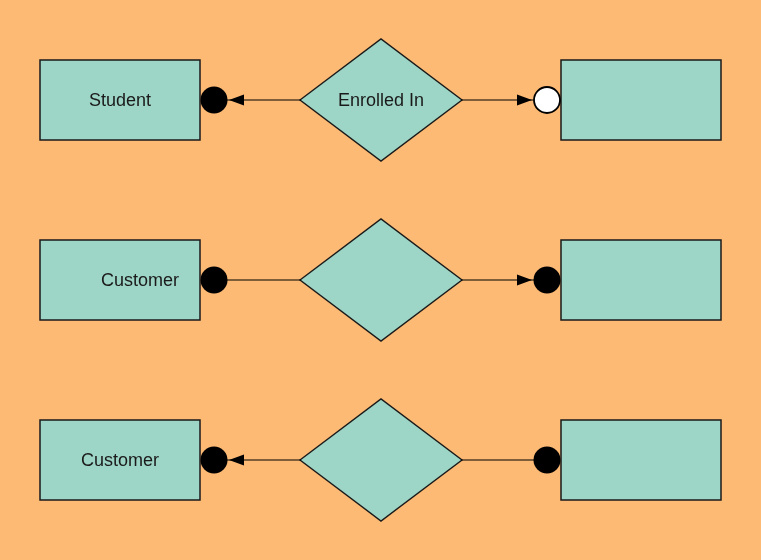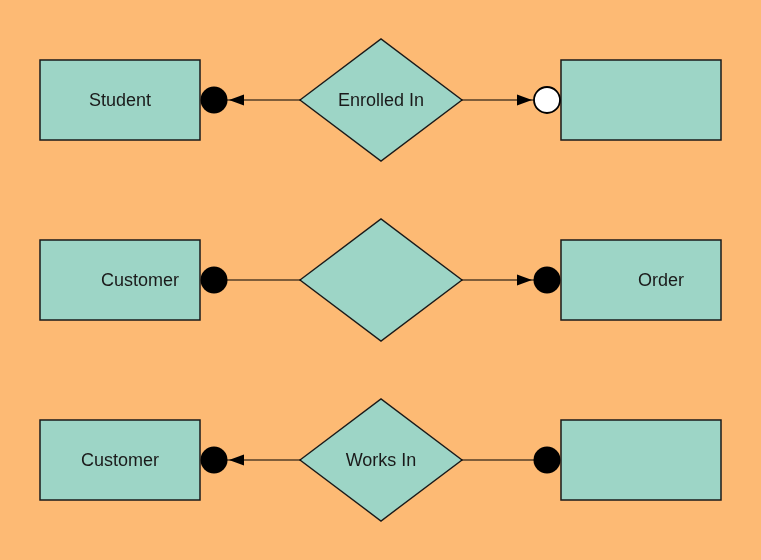--- a/index.html
+++ b/index.html
@@ -84,18 +84,16 @@
       <circle class="filled-end" cx="214" cy="460" r="13.5"></circle>
       <circle class="filled-end" cx="547" cy="460" r="13.5"></circle>
       <polygon class="arrow" points="229,460 244,454.5 244,465.5"></polygon>
     </g>
   </svg>
 
   <div class="label entity-label x-left y1">Student</div>
   <div class="label diamond-label x-mid y1">Enrolled In</div>
 
   <div class="label entity-label x-left y2">Customer</div>
-  <div class="label entity-label x-right y2">Order</div>
 
   <div class="label entity-label x-left y3">Customer</div>
-  <div class="label diamond-label x-mid y3">Works In</div>
 
 </div>
 
 </body></html>

